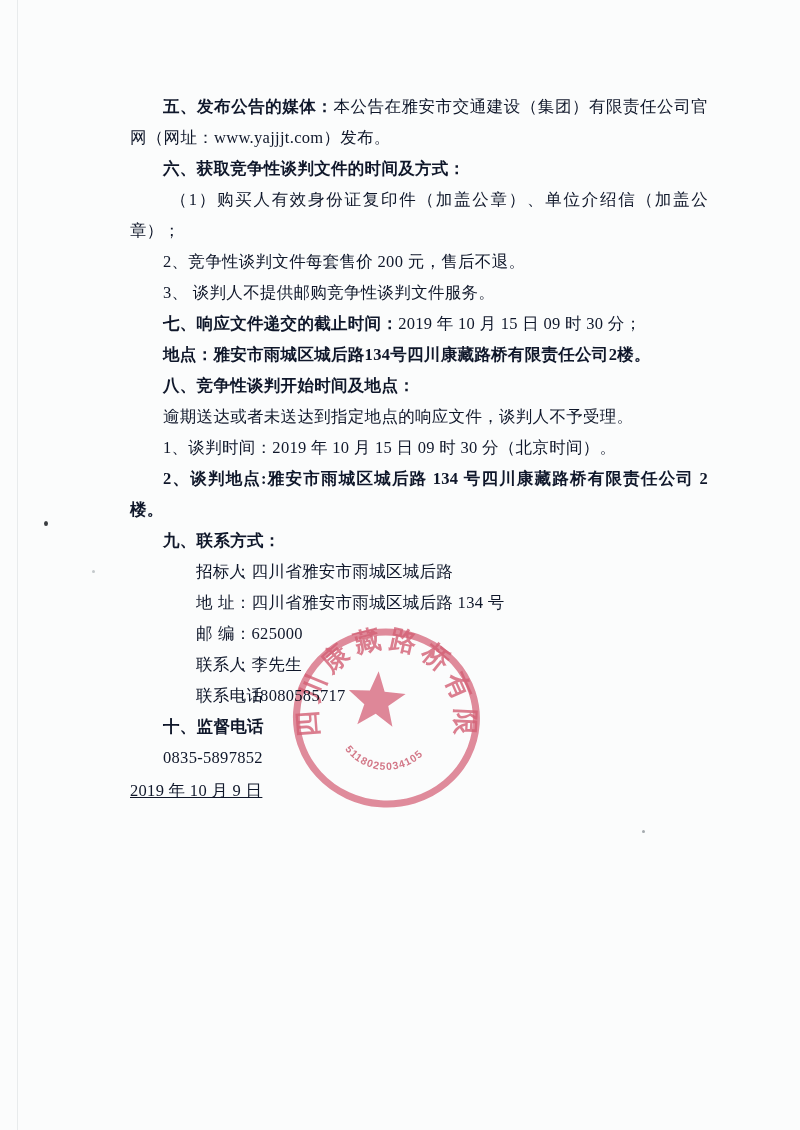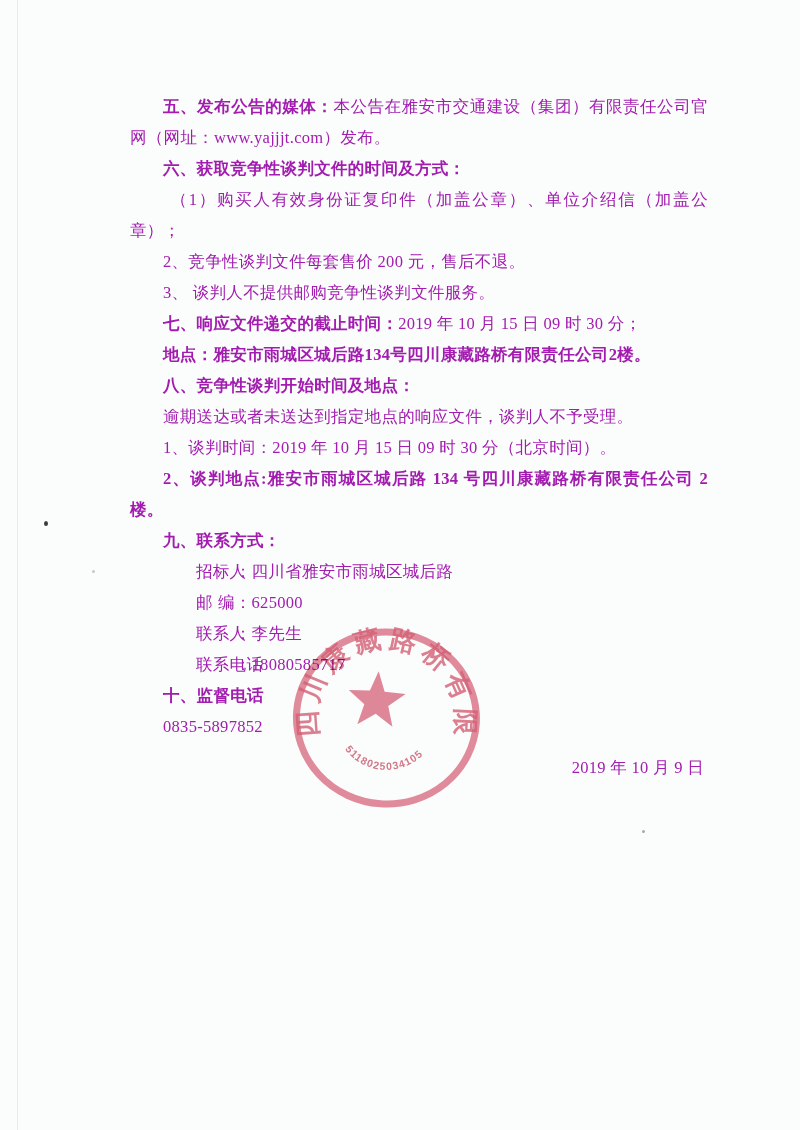--- a/index.html
+++ b/index.html
@@ -7,27 +7,27 @@
     width:800px;height:1130px;position:relative;overflow:hidden;
     background:#fbfcfc;
     font-family:"Liberation Serif","DejaVu Serif",serif;
   }
   .scan-edge{
     position:absolute;left:17px;top:0;width:1px;height:100%;
     background:rgba(150,160,165,.18);
   }
   .page-body{
     position:absolute;left:130px;top:91px;width:578px;
-    font-size:16.5px;line-height:31px;color:#a21caf;
+    font-size:16.5px;line-height:31px;color:#0f172a;
     text-align:justify;
     letter-spacing:.3px;
   }
   .page-body p{margin:0;text-indent:2em;}
   .page-body p.sub{text-indent:2.45em;}
-  .page-body p.date-line{text-align:right;text-indent:0;margin-top:10px;padding-right:4px;}
+  .page-body p.date-line{text-indent:0;margin-top:2px;padding-right:4px;text-decoration:underline;}
   .b{font-weight:bold;}
   .lbl{
     display:inline-block;width:4.35em;
     text-align:justify;text-align-last:justify;
     vertical-align:top;
   }
   .contact-row{white-space:nowrap;}
   
   .seal{
     position:absolute;left:286px;top:626px;width:200px;height:196px;
@@ -52,20 +52,21 @@
     <p><span>2、竞争性谈判文件每套售价 200 元，售后不退。</span></p>
     <p><span>3、 谈判人不提供邮购竞争性谈判文件服务。</span></p>
     <p><span class="b">七、响应文件递交的截止时间：</span><span>2019 年 10 月 15 日 09 时 30 分；</span></p>
     <p><span class="b">地点：雅安市雨城区城后路134号四川康藏路桥有限责任公司2楼。</span></p>
     <p><span class="b">八、竞争性谈判开始时间及地点：</span></p>
     <p><span>逾期送达或者未送达到指定地点的响应文件，谈判人不予受理。</span></p>
     <p><span>1、谈判时间：2019 年 10 月 15 日 09 时 30 分（北京时间）。</span></p>
     <p><span class="b">2、谈判地点:雅安市雨城区城后路 134 号四川康藏路桥有限责任公司 2 楼。</span></p>
     <p><span class="b">九、联系方式：</span></p>
     <p class="contact-row"><span class="lbl">招标人</span><span>：四川省雅安市雨城区城后路</span></p>
+    <p class="contact-row"><span class="lbl">地址</span><span>：四川省雅安市雨城区城后路 134 号</span></p>
     <p class="contact-row"><span class="lbl">邮编</span><span>：625000</span></p>
     <p class="contact-row"><span class="lbl">联系人</span><span>：李先生</span></p>
     <p class="contact-row"><span class="lbl">联系电话</span><span>：18080585717</span></p>
     <p><span class="b">十、监督电话</span></p>
     <p><span>0835-5897852</span></p>
     <p class="date-line"><span>2019 年 10 月 9 日</span></p>
   </div>
 
 <svg class="seal" viewBox="0 0 200 196" xmlns="http://www.w3.org/2000/svg">
   <defs>

